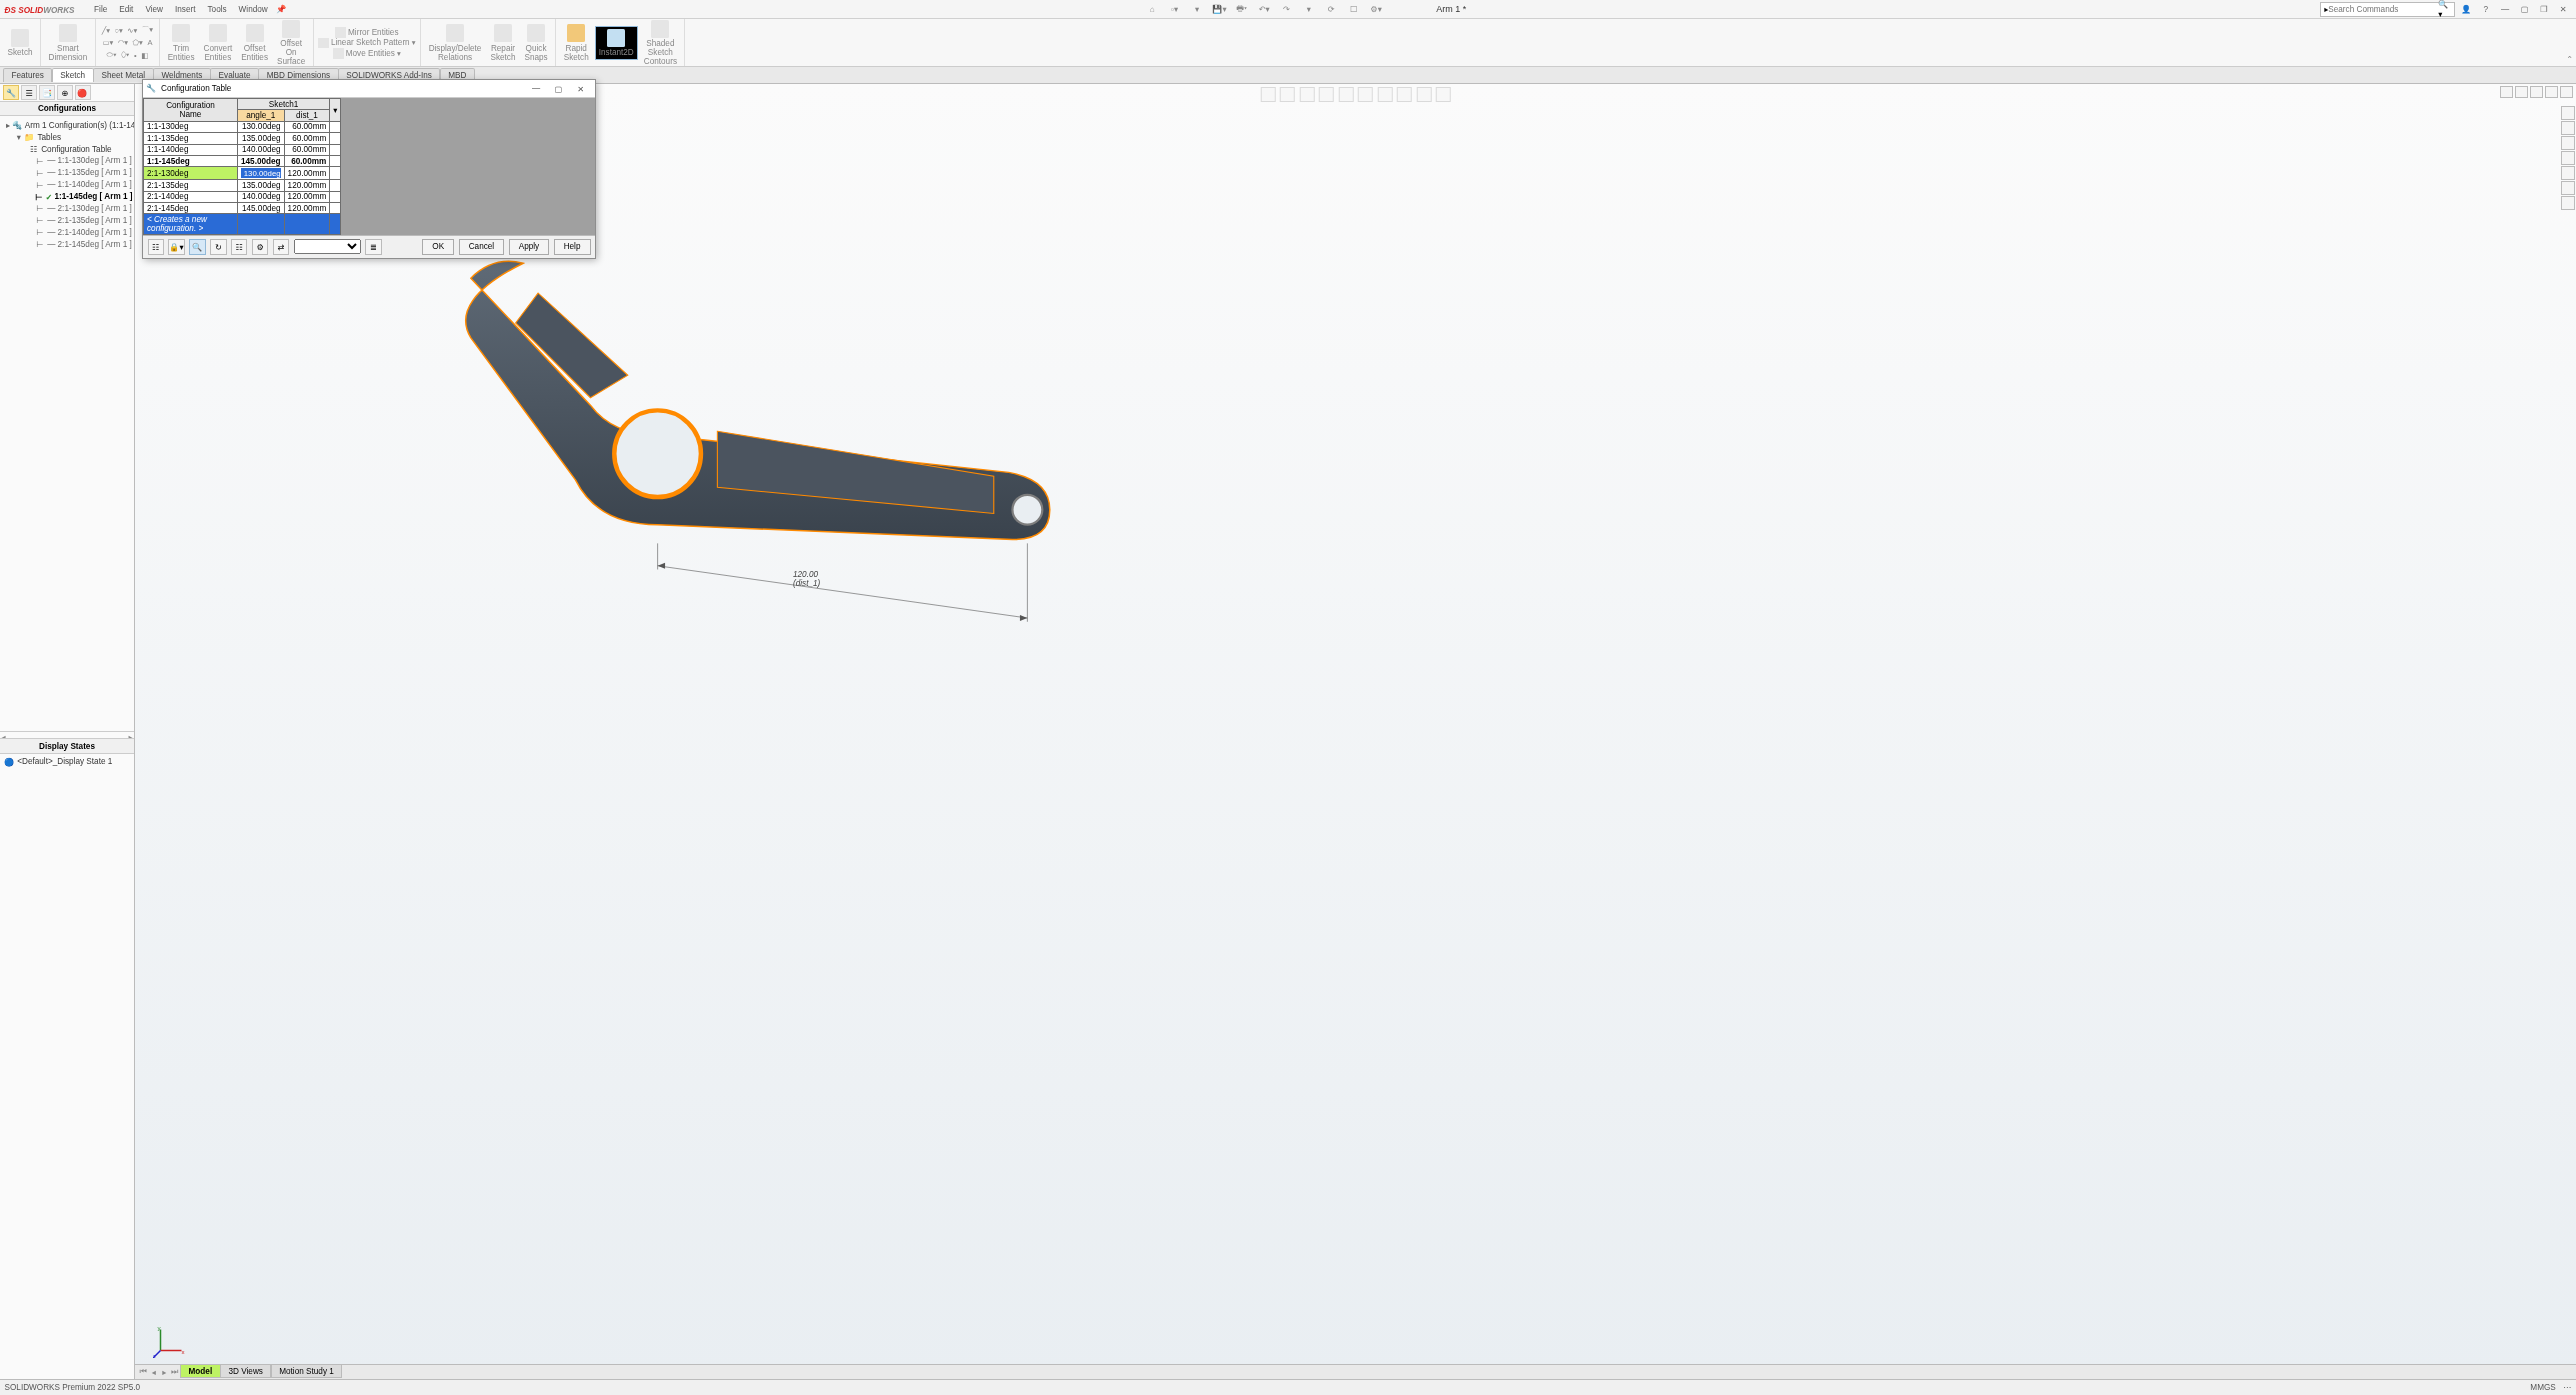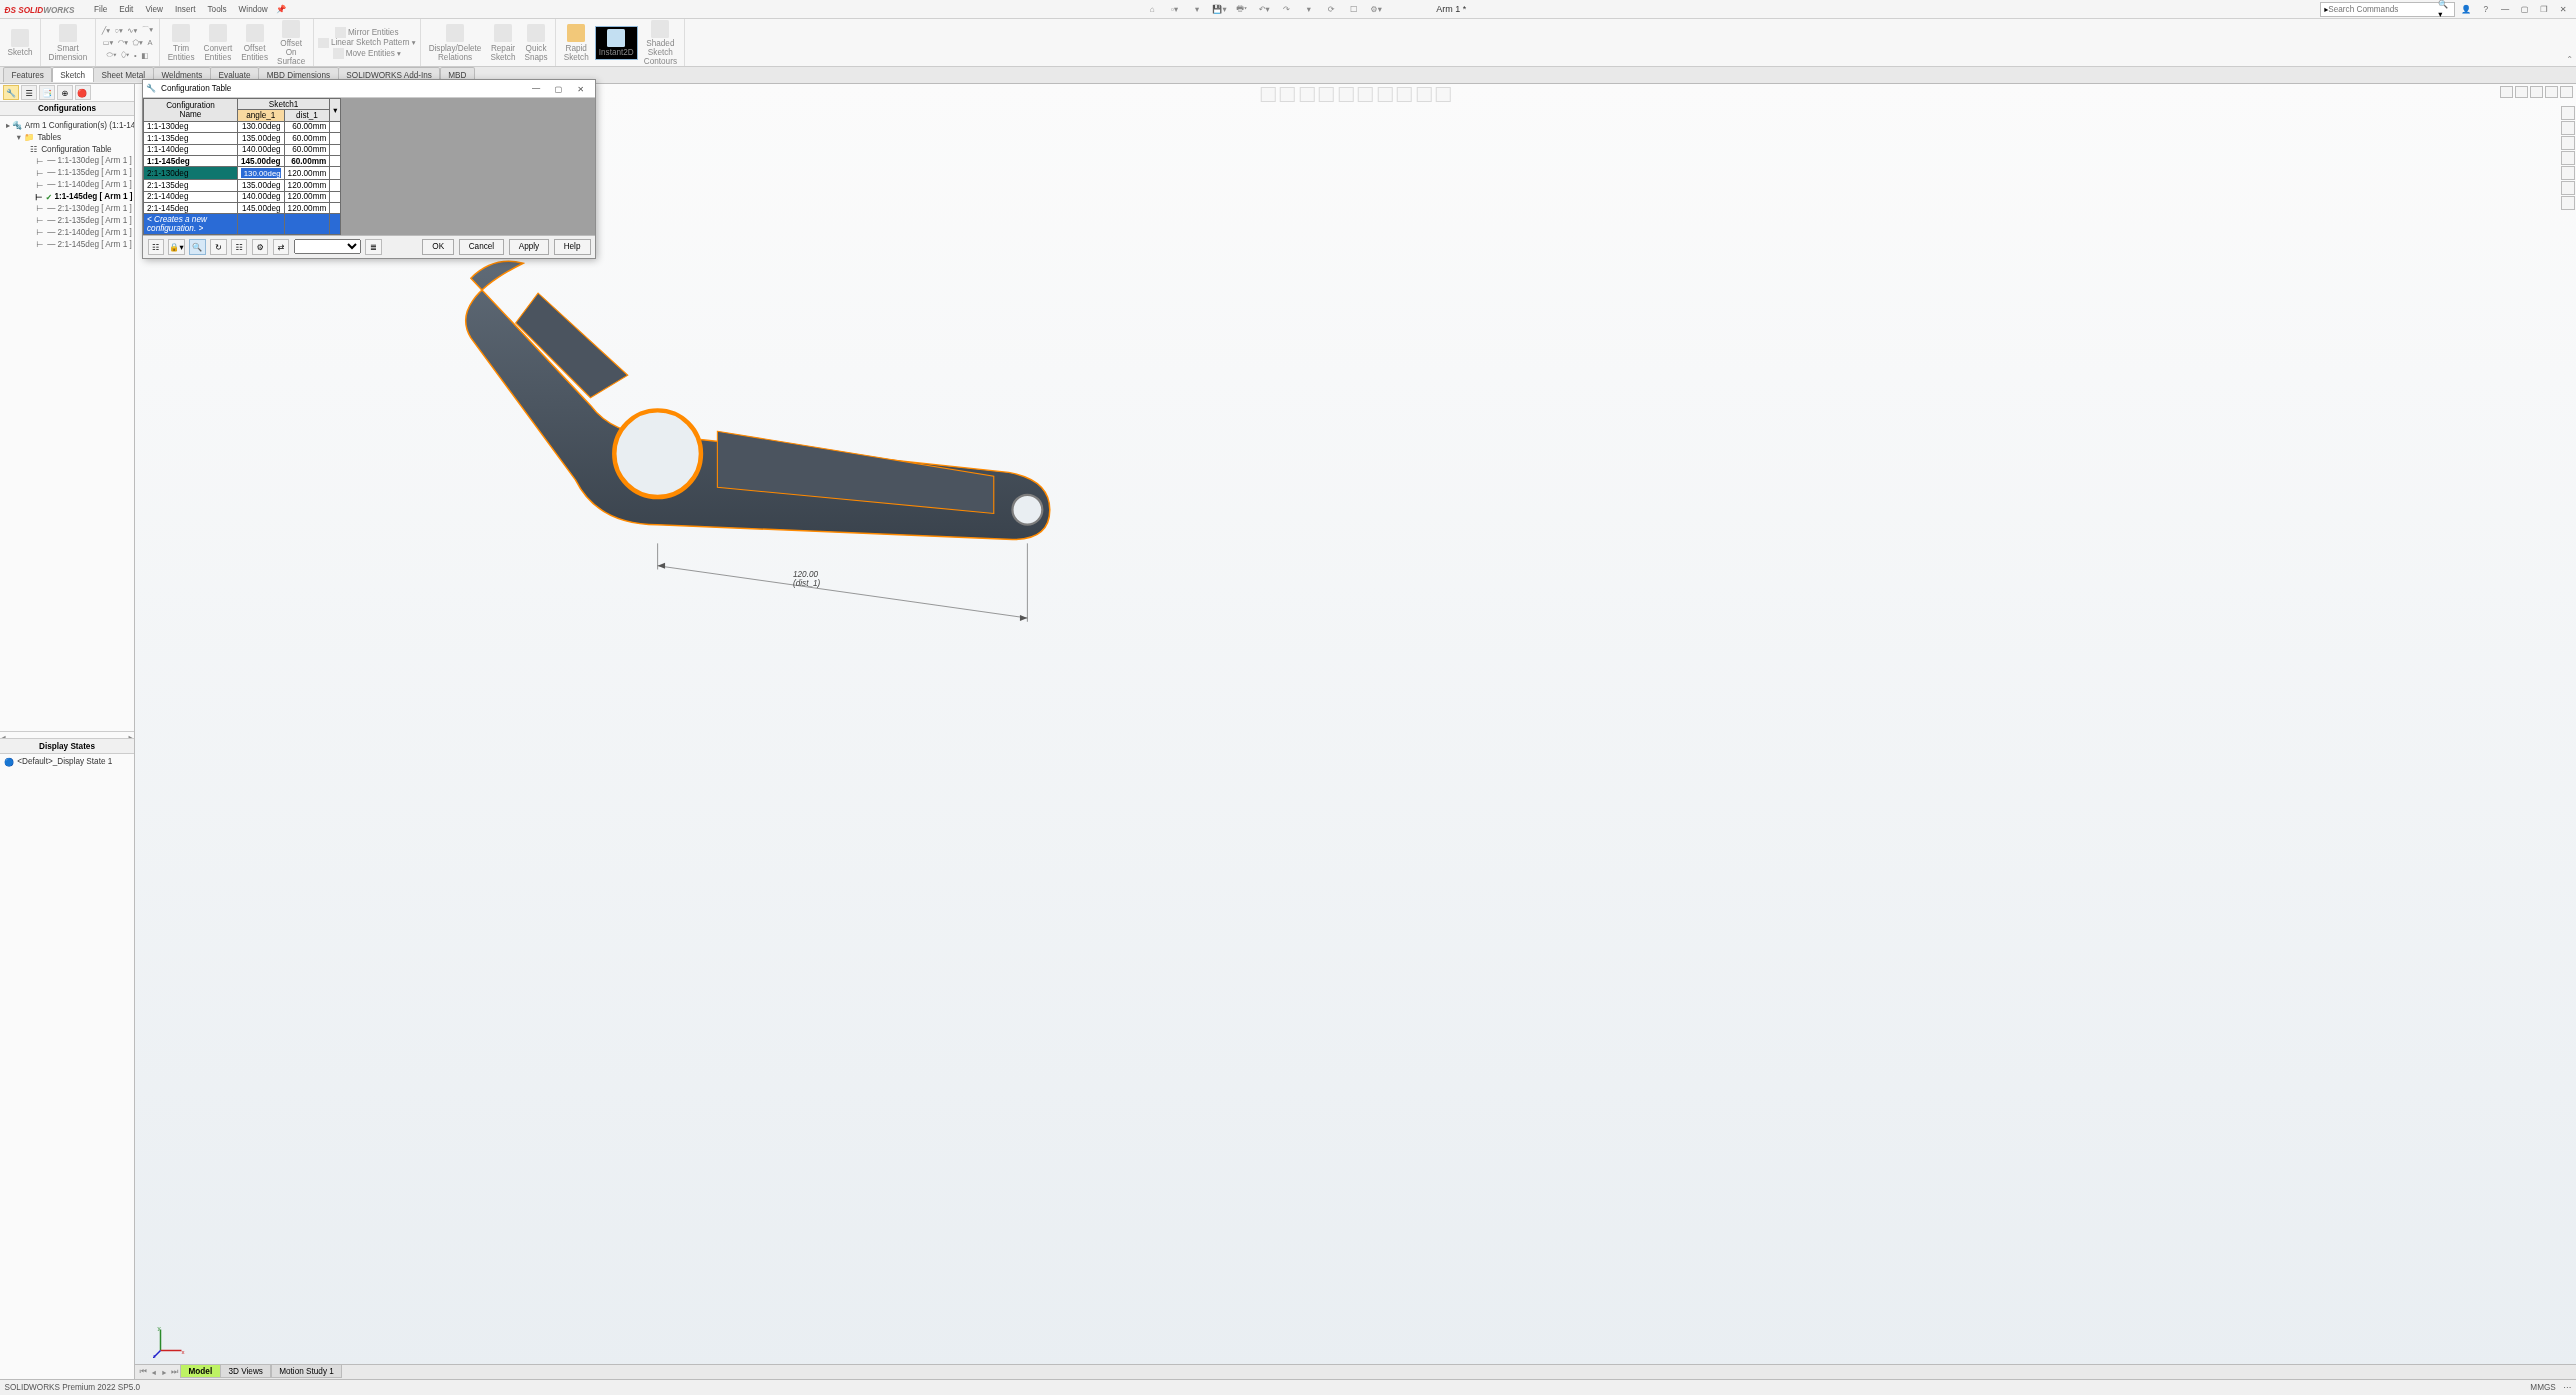--- a/index.html
+++ b/index.html
@@ -24,21 +24,21 @@
 .rib-group { border-right: 0.7px solid #ddd; display: flex; flex-direction: column; align-items: center; justify-content: center; padding: 1.5px 4.5px; min-width: 36px; }
 .rib-group.row { flex-direction: row; gap: 3px; }
 .rib-btn { display: flex; flex-direction: column; align-items: center; justify-content: center; gap: 1.5px; padding: 1.5px 3px; color: #888; font-size: 7.5px; text-align: center; cursor: default; }
 .rib-btn .ic { width: 18px; height: 18px; background: #e5e5e5; border-radius: 1.5px; }
 .rib-btn.sel { background: #000000; border: 0.7px solid #90b8d8; }
 .rib-small { display: flex; align-items: center; gap: 2.2px; color: #888; font-size: 7.5px; }
 .rib-small .ic { width: 10.5px; height: 10.5px; background: #e5e5e5; }
 .rib-expand { position: absolute; right: 3px; top: 54px; color: #888; }
 
 
-.cmdtabs { height: 16.4px; background: #e9e9e9; border-bottom: 0.7px solid #bbb; display: flex; align-items: flex-start; padding-left: 3px; }
+.cmdtabs { height: 16.4px; background: #e9e9e9; border-bottom: 0.7px solid #bbb; display: flex; align-items: center; padding-left: 3px; }
 .cmdtab { padding: 2.2px 7.5px; border: 0.7px solid #bbb; border-bottom: none; background: #e2e2e2; color: #444; margin-right: -0.7px; border-radius: 2.2px 2.2px 0 0; cursor: default; }
 .cmdtab.active { background: #fff; }
 
 
 .workarea { position: absolute; top: 84px; bottom: 16.4px; left: 0; right: 0; display: flex; }
 
 
 .fm-panel { width: 135px; border-right: 0.7px solid #bbb; background: #fafafa; display: flex; flex-direction: column; overflow: hidden; }
 .fm-toolbar { height: 18px; border-bottom: 0.7px solid #ccc; display: flex; align-items: center; gap: 1.5px; padding: 0 3px; }
 .fm-toolbar .tb { width: 16.4px; height: 15px; display: inline-flex; align-items: center; justify-content: center; background: #f0f0f0; border: 0.7px solid #ccc; }
@@ -85,21 +85,21 @@
 .dlg-body { padding: 0; background: #a0a0a0; }
 
 .cfgtbl { border-collapse: collapse; font-size: 7.8px; }
 .cfgtbl th, .cfgtbl td { border: 0.7px solid #6d6d6d; padding: 0.7px 3px; background: #fff; }
 .cfgtbl th { background: #e6e6e6; text-align: center; font-weight: 400; }
 .cfgtbl .hdr-span { background: #e6e6e6; text-align: center; }
 .cfgtbl .col-angle { background: #f9d9a0; text-align: center; }
 .cfgtbl .col-dist { background: #e6e6e6; text-align: center; }
 .cfgtbl .namecell { text-align: left; }
 .cfgtbl tr.bold td { font-weight: 700; }
-.cfgtbl tr.selrow td.namecell { background: #0f766e; }
+.cfgtbl tr.selrow td.namecell { background: #bef264; }
 .cfgtbl tr.selrow td.angle input { background: #2a6bd6; color: #fff; border: none; width: 100%; height: 10.5px; font-size: 7.8px; text-align: right; }
 .cfgtbl td.angle, .cfgtbl td.dist { text-align: right; }
 .cfgtbl tr.newrow td { background: #2a6bd6; color: #fff; font-style: italic; }
 .cfgtbl .dd { width: 7.5px; background: #e6e6e6; text-align: center; }
 
 .dlg-btm { display: flex; align-items: center; padding: 3px 4.5px; gap: 4.5px; background: #f0f0f0; border-top: 0.7px solid #bbb; }
 .dlg-btm .tb { width: 16.4px; height: 16.4px; border: 0.7px solid #bbb; background: #f5f5f5; display: inline-flex; align-items: center; justify-content: center; }
 .dlg-btm .tb.press { background: #d6e8f7; border-color: #90b8d8; }
 .dlg-btm select { height: 15px; width: 67px; }
 .dlg-btm .spacer { flex: 1; }

